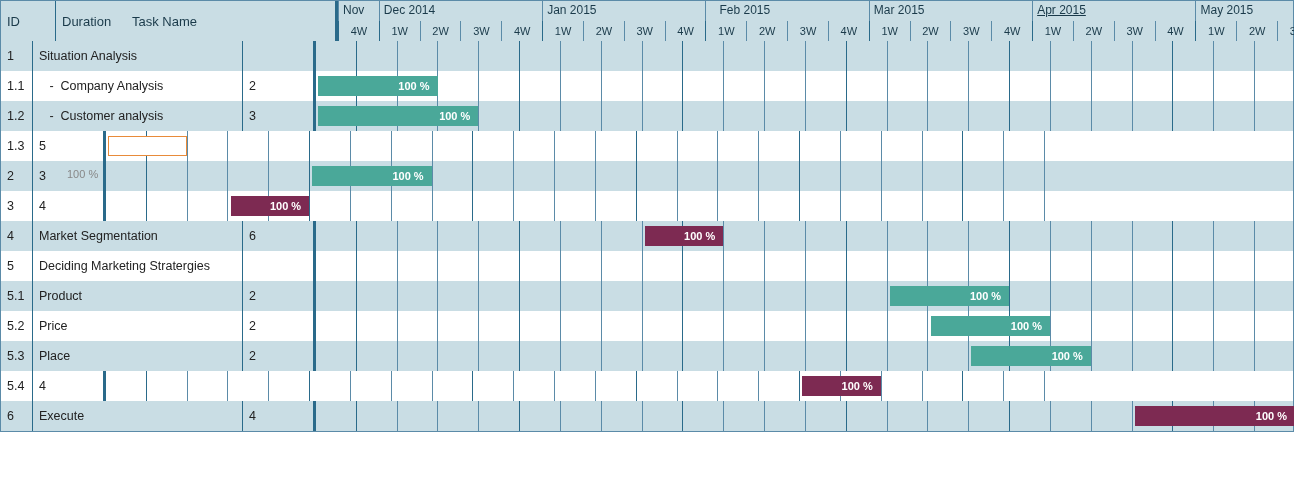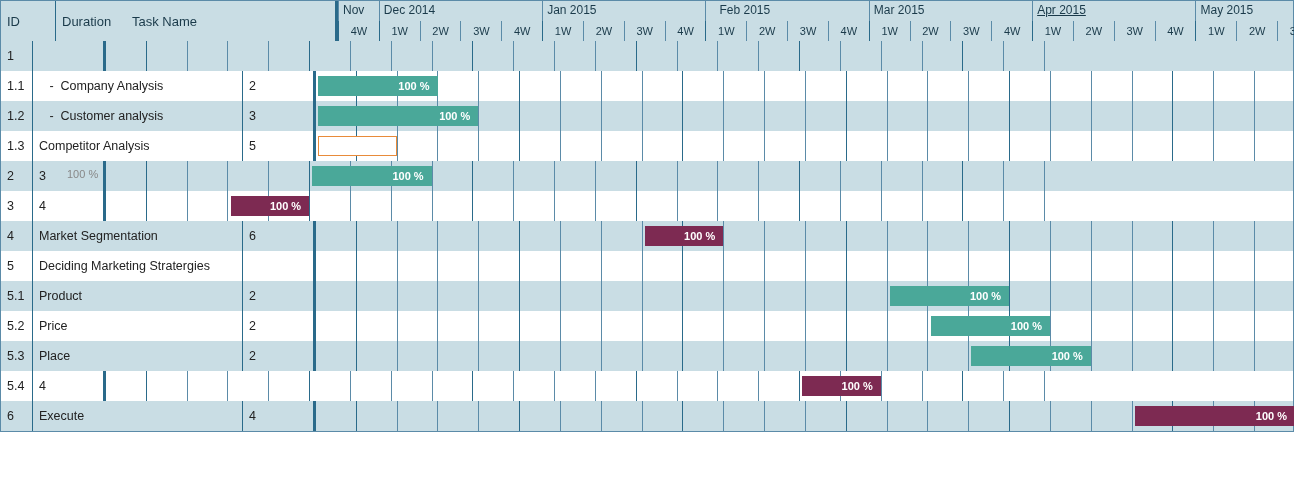--- a/index.html
+++ b/index.html
@@ -91,20 +91,21 @@
           <div class="hdr-week" style="width: 40.8333px;">2W</div>
           <div class="hdr-week" style="width: 40.8333px;">3W</div>
         </div>
     </div>
   </div>
 
   <div id="gantt-body">
       <div class="row even">
         <div class="row-left">
           <div class="cell cell-id">1</div>
+          <div class="cell cell-name" style="white-space: pre;">Situation Analysis</div>
           <div class="cell cell-dur"></div>
         </div>
         <div class="row-right">
           <div class="grid-col month-start" style="width: 40.8333px;"></div>
           <div class="grid-col month-start" style="width: 40.8333px;"></div>
           <div class="grid-col" style="width: 40.8333px;"></div>
           <div class="grid-col" style="width: 40.8333px;"></div>
           <div class="grid-col" style="width: 40.8333px;"></div>
           <div class="grid-col month-start" style="width: 40.8333px;"></div>
           <div class="grid-col" style="width: 40.8333px;"></div>
@@ -191,21 +192,20 @@
           <div class="grid-col" style="width: 40.8333px;"></div>
           <div class="grid-col month-start" style="width: 40.8333px;"></div>
           <div class="grid-col" style="width: 40.8333px;"></div>
           <div class="grid-col" style="width: 40.8333px;"></div>
           <div class="bar teal" style="left: 3px; width: 160.333px;">100 %</div>
         </div>
       </div>
       <div class="row odd">
         <div class="row-left">
           <div class="cell cell-id">1.3</div>
-          <div class="cell cell-name" style="white-space: pre;">Competitor Analysis</div>
           <div class="cell cell-dur">5</div>
         </div>
         <div class="row-right">
           <div class="grid-col month-start" style="width: 40.8333px;"></div>
           <div class="grid-col month-start" style="width: 40.8333px;"></div>
           <div class="grid-col" style="width: 40.8333px;"></div>
           <div class="grid-col" style="width: 40.8333px;"></div>
           <div class="grid-col" style="width: 40.8333px;"></div>
           <div class="grid-col month-start" style="width: 40.8333px;"></div>
           <div class="grid-col" style="width: 40.8333px;"></div>

